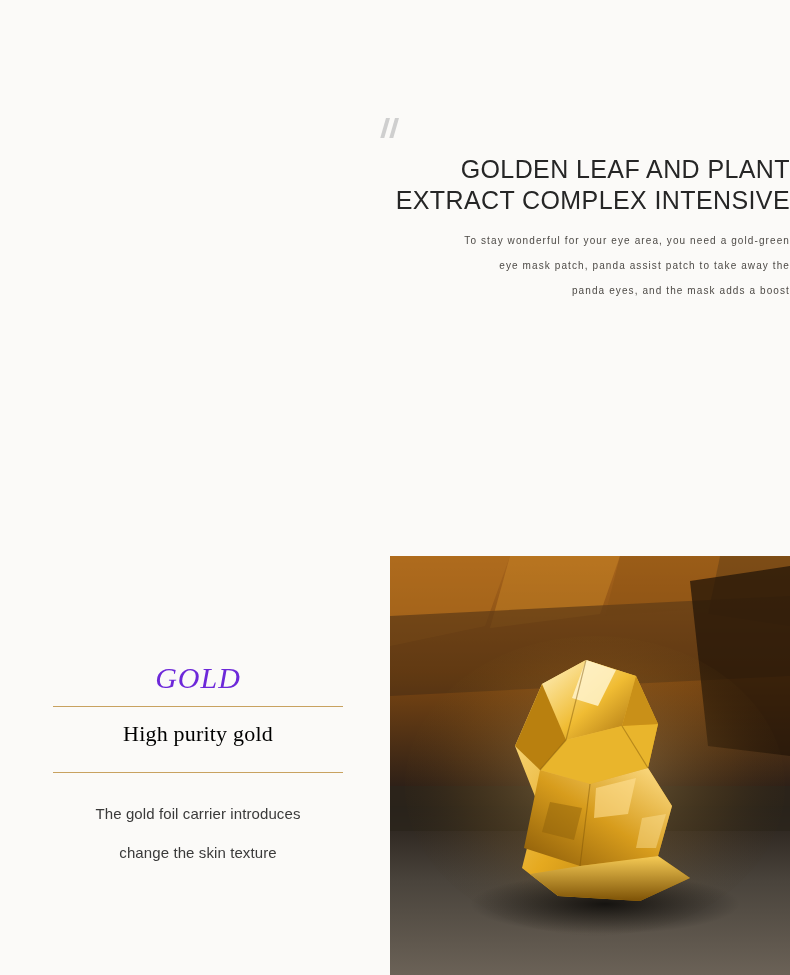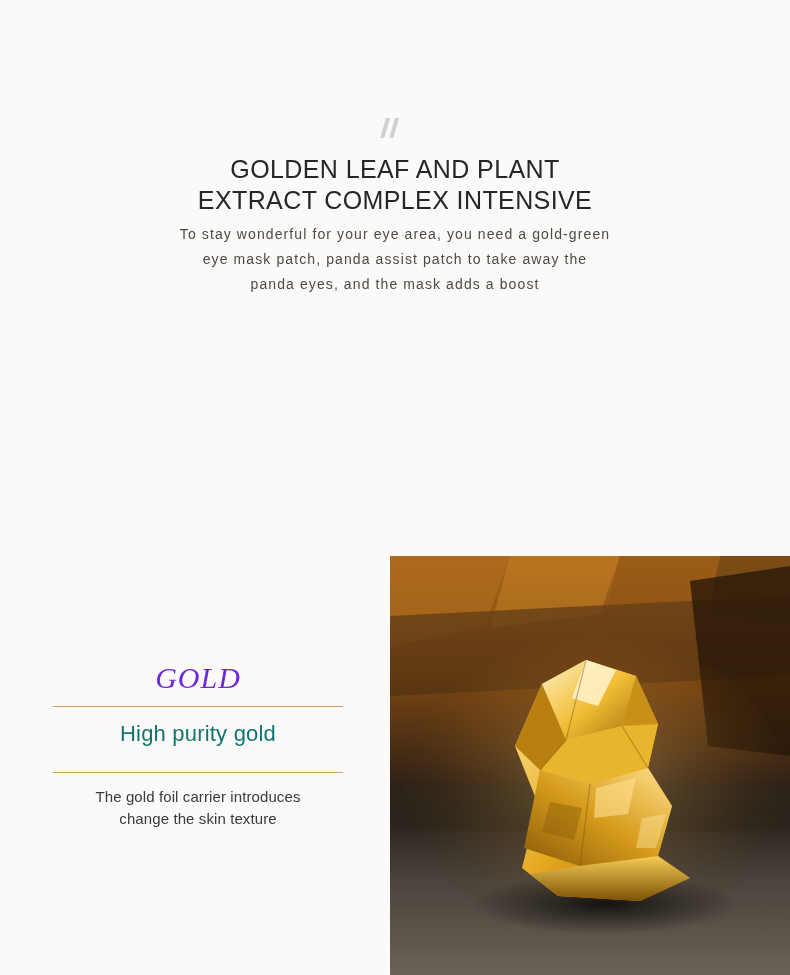--- a/index.html
+++ b/index.html
@@ -21,21 +21,21 @@
     height: 975px;
     background: #fbfaf8;
   }
 
   
   .hero {
     position: absolute;
     left: 0;
     top: 0;
     width: 790px;
-    text-align: center;
+    text-align: right;
   }
 
   .quote-mark {
     margin: 0 auto;
     padding-top: 118px;
     width: 30px;
     height: 24px;
     display: block;
     text-align: center;
   }
@@ -56,22 +56,22 @@
     margin-top: 20px;
     font-size: 40px;
     line-height: 49px;
     color: #1c1c1c;
     font-weight: 400;
     letter-spacing: 0.2px;
   }
   .headline .hl2 { display: block; }
 
   .subcopy {
-    margin-top: 6px;
-    font-size: 14px;
+    margin-top: 12px;
+    font-size: 10px;
     line-height: 25px;
     color: #4d4a46;
     letter-spacing: 1.1px;
     font-weight: 400;
   }
   .subcopy span { display: block; }
 
   
   .gold-block {
     position: absolute;
@@ -93,34 +93,35 @@
   .rule {
     height: 1px;
     background: #c8a260;
     margin: 10px auto 0 auto;
     width: 290px;
   }
 
   .gold-sub {
     font-size: 22px;
     line-height: 30px;
-    color: #0f766e;
+    color: #000000;
     padding: 12px 0 13px 0;
     font-weight: 400;
     letter-spacing: 0.2px;
+    font-family: Liberation Serif, serif;
   }
 
   .gold-desc {
     font-size: 15px;
     line-height: 22px;
     color: #3a3a3a;
     padding-top: 13px;
     letter-spacing: 0.1px;
   }
-  .gold-desc span { display: block; }
+  .gold-desc span { display: block; margin-top: 17px; }
 
   
   .photo {
     position: absolute;
     left: 390px;
     top: 556px;
     width: 400px;
     height: 419px;
     overflow: hidden;
     background: #1b140d;

